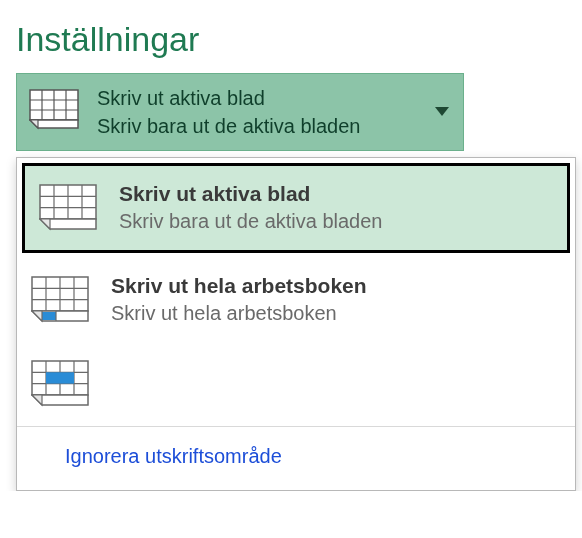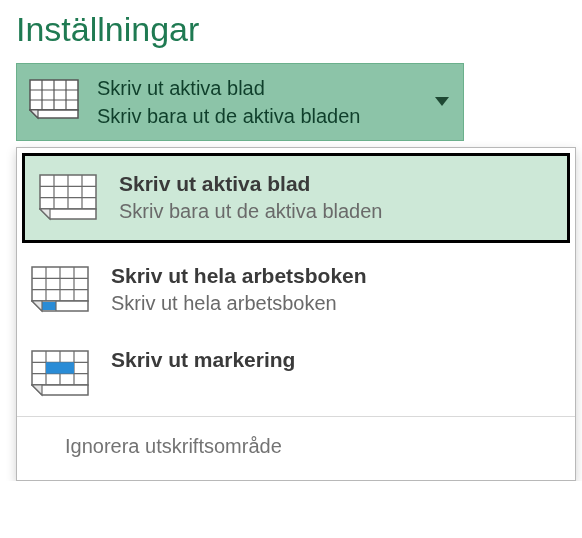--- a/index.html
+++ b/index.html
@@ -10,21 +10,21 @@
   body {
     font-family: "Segoe UI", Arial, sans-serif;
     background: #ffffff;
     padding: 0;
     width: 582px;
   }
   .section-title {
     font-size: 34px;
     font-weight: 300;
     color: #1f7a52;
-    padding: 10px 16px 14px 16px;
+    padding: 20px 16px 14px 16px;
   }
   .dropdown-selected {
     margin: 0 0 0 16px;
     background: #8cc4a8;
     border: 1px solid #6bb08c;
     display: flex;
     align-items: center;
     padding: 10px 14px 10px 12px;
     position: relative;
     width: 448px;
@@ -94,21 +94,21 @@
     line-height: 1.35;
   }
   .menu-divider {
     height: 1px;
     background: #d9d9d9;
     margin: 0;
   }
   .menu-toggle {
     padding: 18px 12px 22px 48px;
     font-size: 20px;
-    color: #737373;
+    color: #1d4ed8;
     cursor: default;
   }
 </style>
 </head>
 <body>
 
 <div class="section-title">Inställningar</div>
 
 <div class="dropdown-selected">
   <span class="icon">
@@ -184,21 +184,20 @@
         <line x1="1" y1="23.6" x2="57" y2="23.6" stroke="#6a6a6a" stroke-width="1.2"></line>
         <line x1="15" y1="1" x2="15" y2="35" stroke="#6a6a6a" stroke-width="1.2"></line>
         <line x1="29" y1="1" x2="29" y2="35" stroke="#6a6a6a" stroke-width="1.2"></line>
         <line x1="43" y1="1" x2="43" y2="35" stroke="#6a6a6a" stroke-width="1.2"></line>
         <rect x="15" y="12.3" width="28" height="11.3" fill="#2a8cd6"></rect>
         <polygon points="1,35 57,35 57,45 11,45 1,35" fill="#ffffff" stroke="#6a6a6a" stroke-width="1.5"></polygon>
         <polygon points="1,35 11,45 11,35" fill="#e6e6e6" stroke="#6a6a6a" stroke-width="1.2"></polygon>
       </svg>
     </span>
     <div class="mi-texts">
-      <div class="mi-title">Skriv ut markering</div>
     </div>
   </div>
 
   <div class="menu-divider"></div>
 
   <div class="menu-toggle">Ignorera utskriftsområde</div>
 
 </div>
 
 </body></html>

